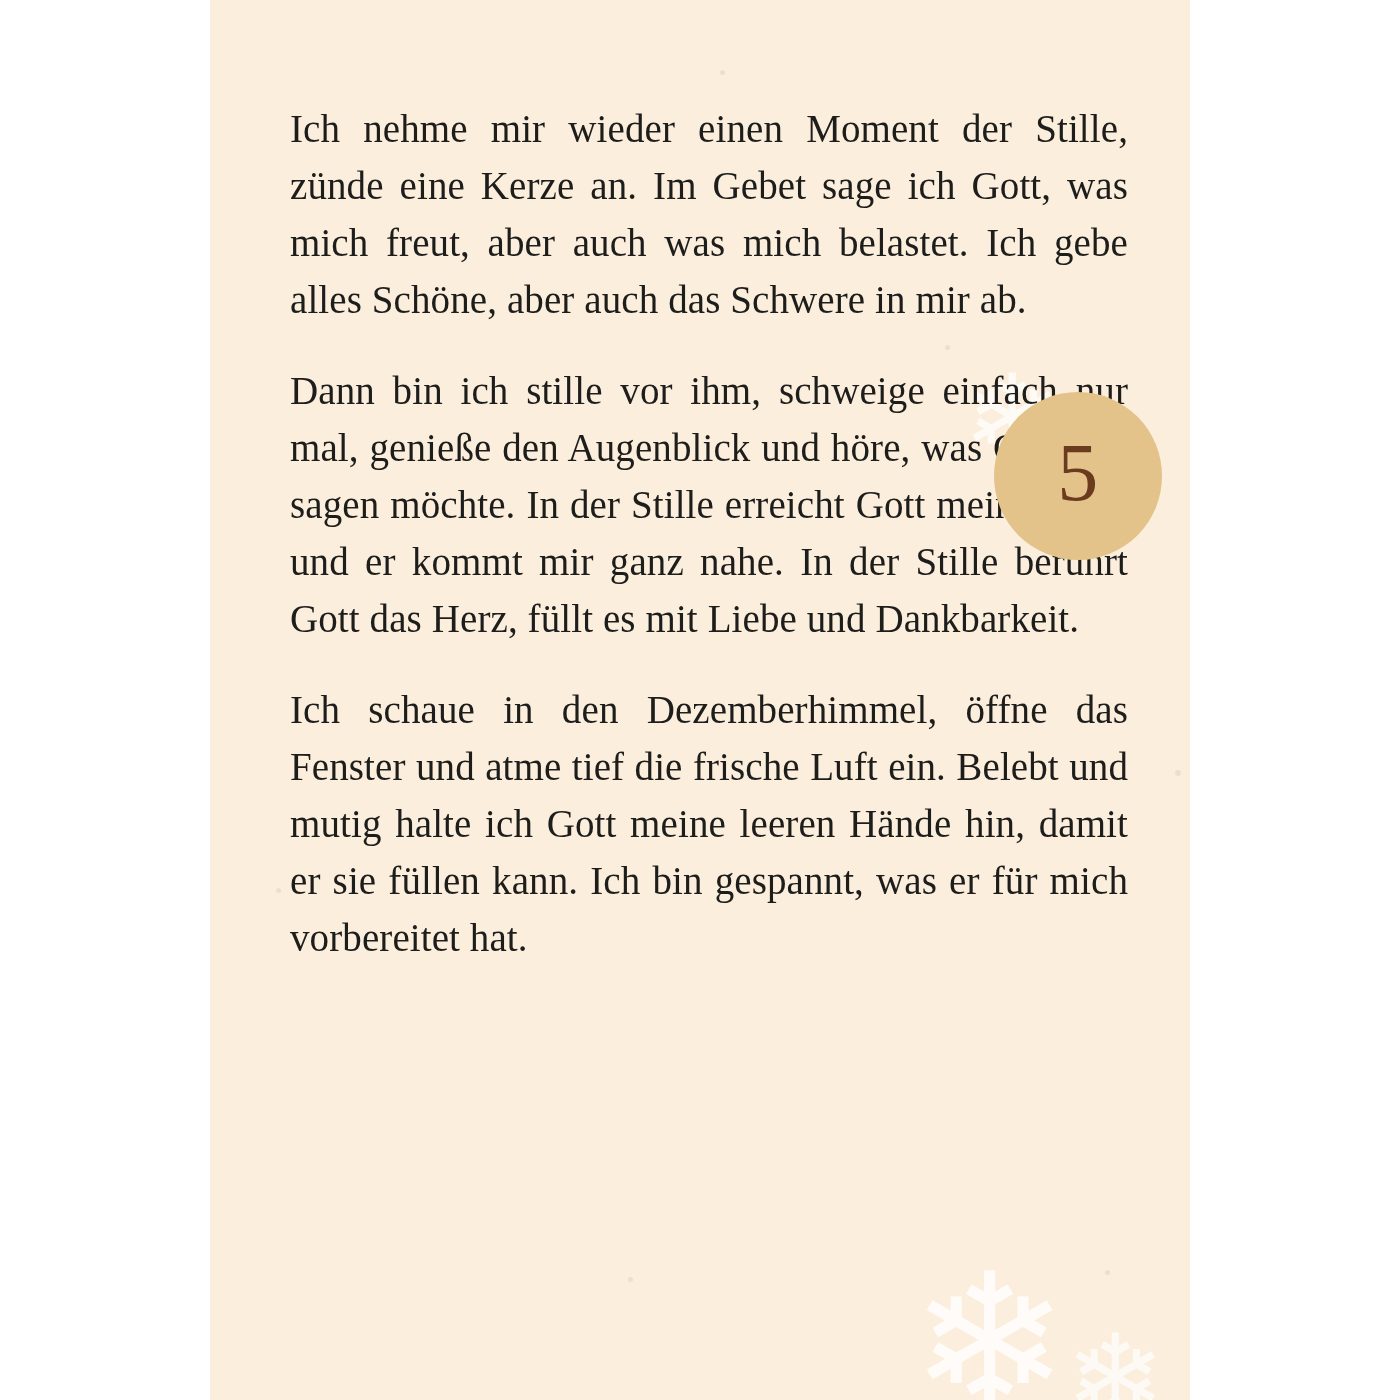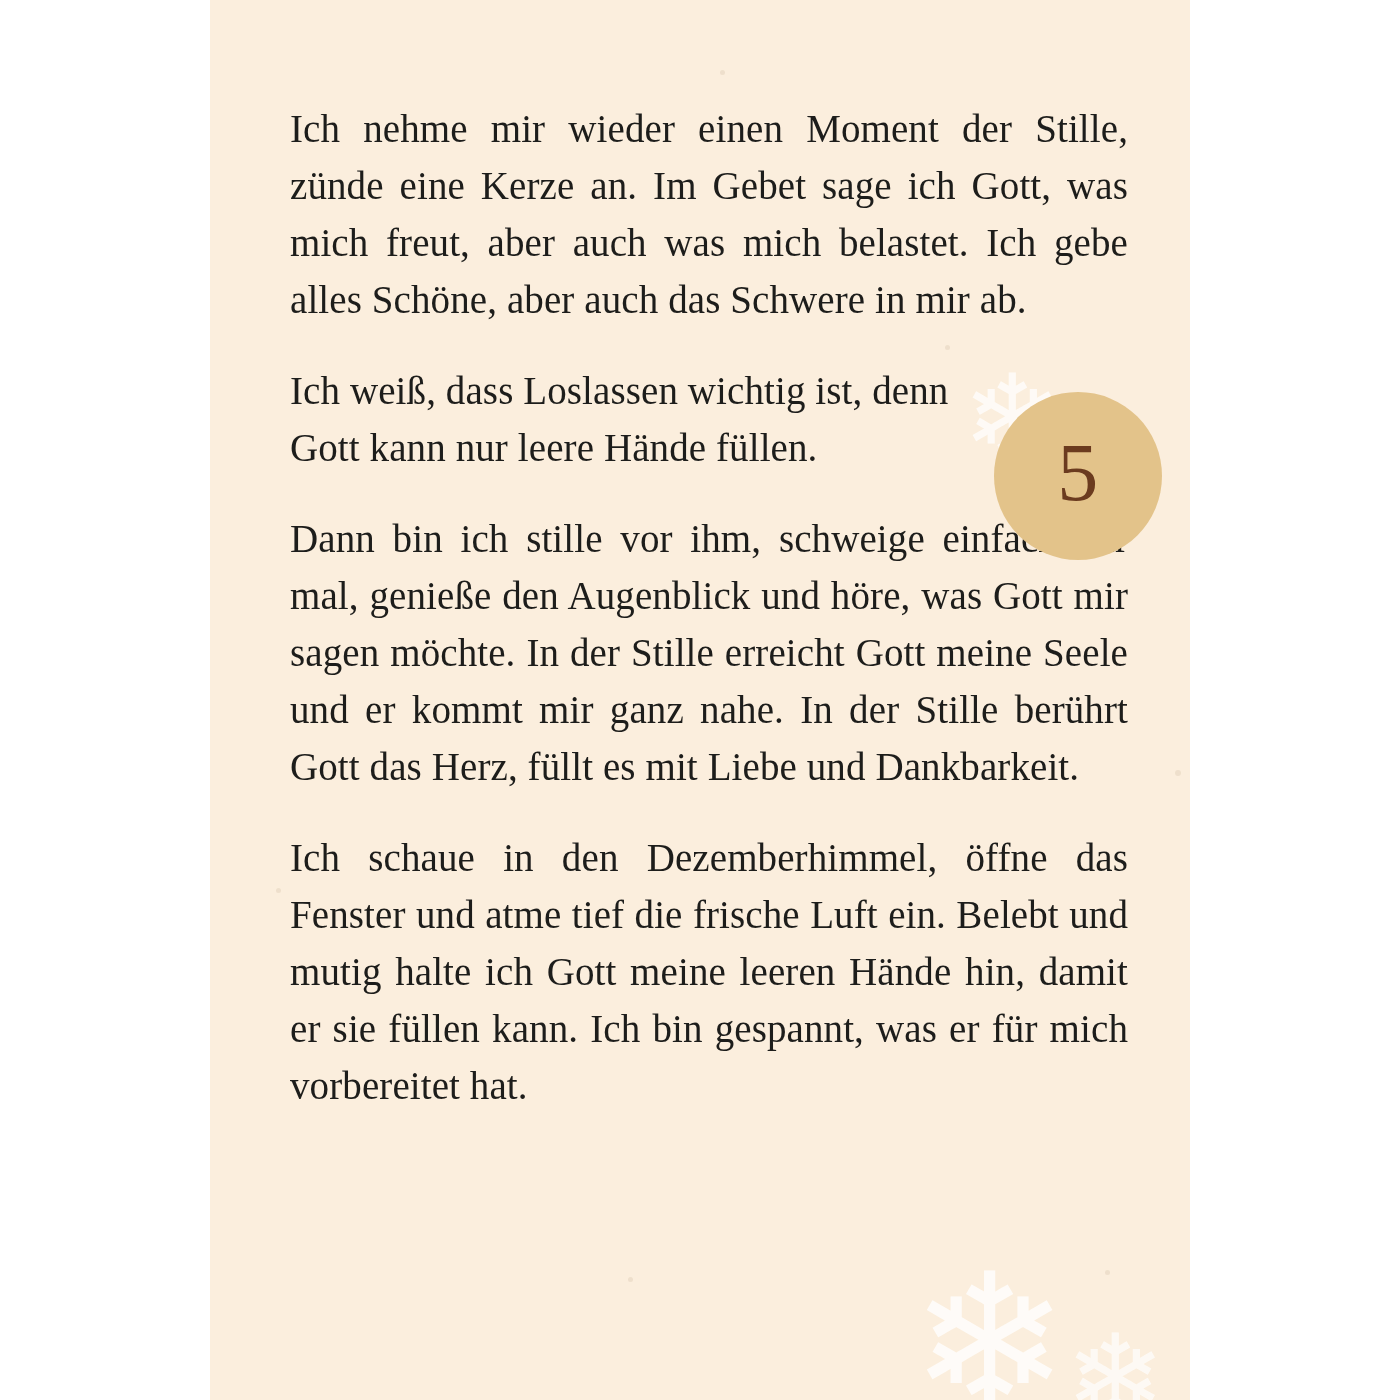--- a/index.html
+++ b/index.html
@@ -114,19 +114,18 @@
     <div class="snowflake" style="left:752px;top:360px;font-size:120px;opacity:.75;">❄</div>
     <div class="snowflake" style="left:700px;top:1250px;font-size:190px;opacity:.8;">❄</div>
     <div class="snowflake" style="left:855px;top:1320px;font-size:120px;opacity:.7;">❄</div>
 
     <div class="day-badge">
       <span class="num">5</span>
     </div>
 
     <div class="text-body">
       <p class="para">Ich nehme mir wieder einen Moment der Stille, zünde eine Kerze an. Im Gebet sage ich Gott, was mich freut, aber auch was mich belastet. Ich gebe alles Schöne, aber auch das Schwere in mir ab.</p>
-      <p class="para no-justify" style="width: 715px;">Ich weiß, dass Loslassen wichtig ist, denn Gott kann nur leere Hände füllen.</p>
       <p class="para">Dann bin ich stille vor ihm, schweige einfach nur mal, genieße den Augenblick und höre, was Gott mir sagen möchte. In der Stille erreicht Gott meine Seele und er kommt mir ganz nahe. In der Stille berührt Gott das Herz, füllt es mit Liebe und Dankbarkeit.</p>
       <p class="para">Ich schaue in den Dezemberhimmel, öffne das Fenster und atme tief die frische Luft ein. Belebt und mutig halte ich Gott meine leeren Hände hin, damit er sie füllen kann. Ich bin gespannt, was er für mich vorbereitet hat.</p>
     </div>
 
   </div>
 </div>
 
 </body></html>

